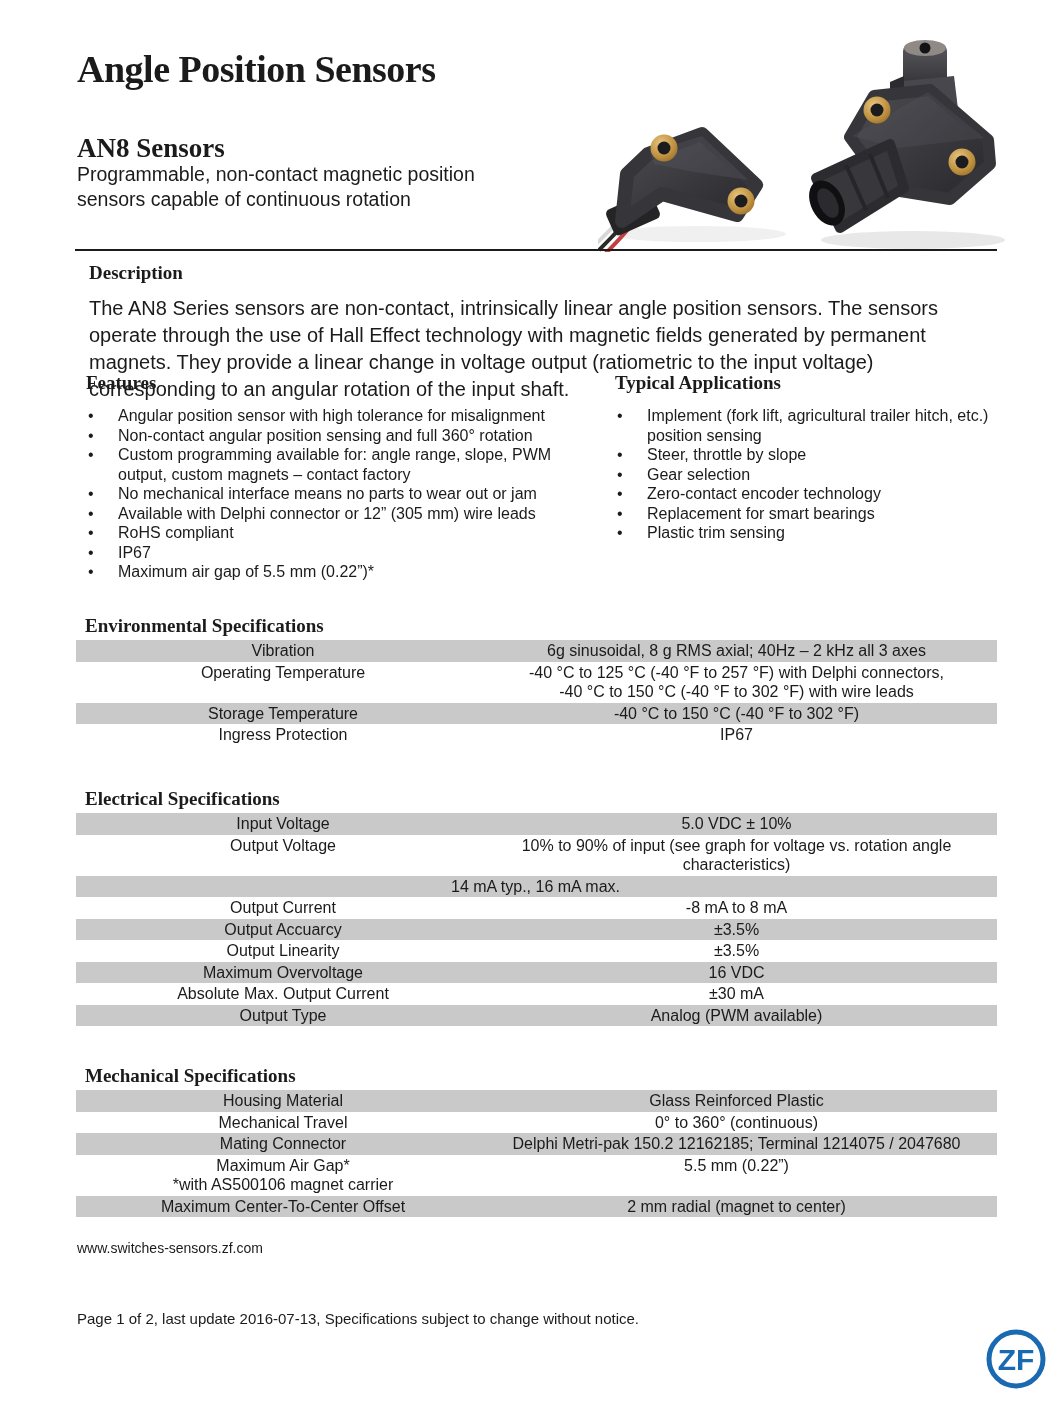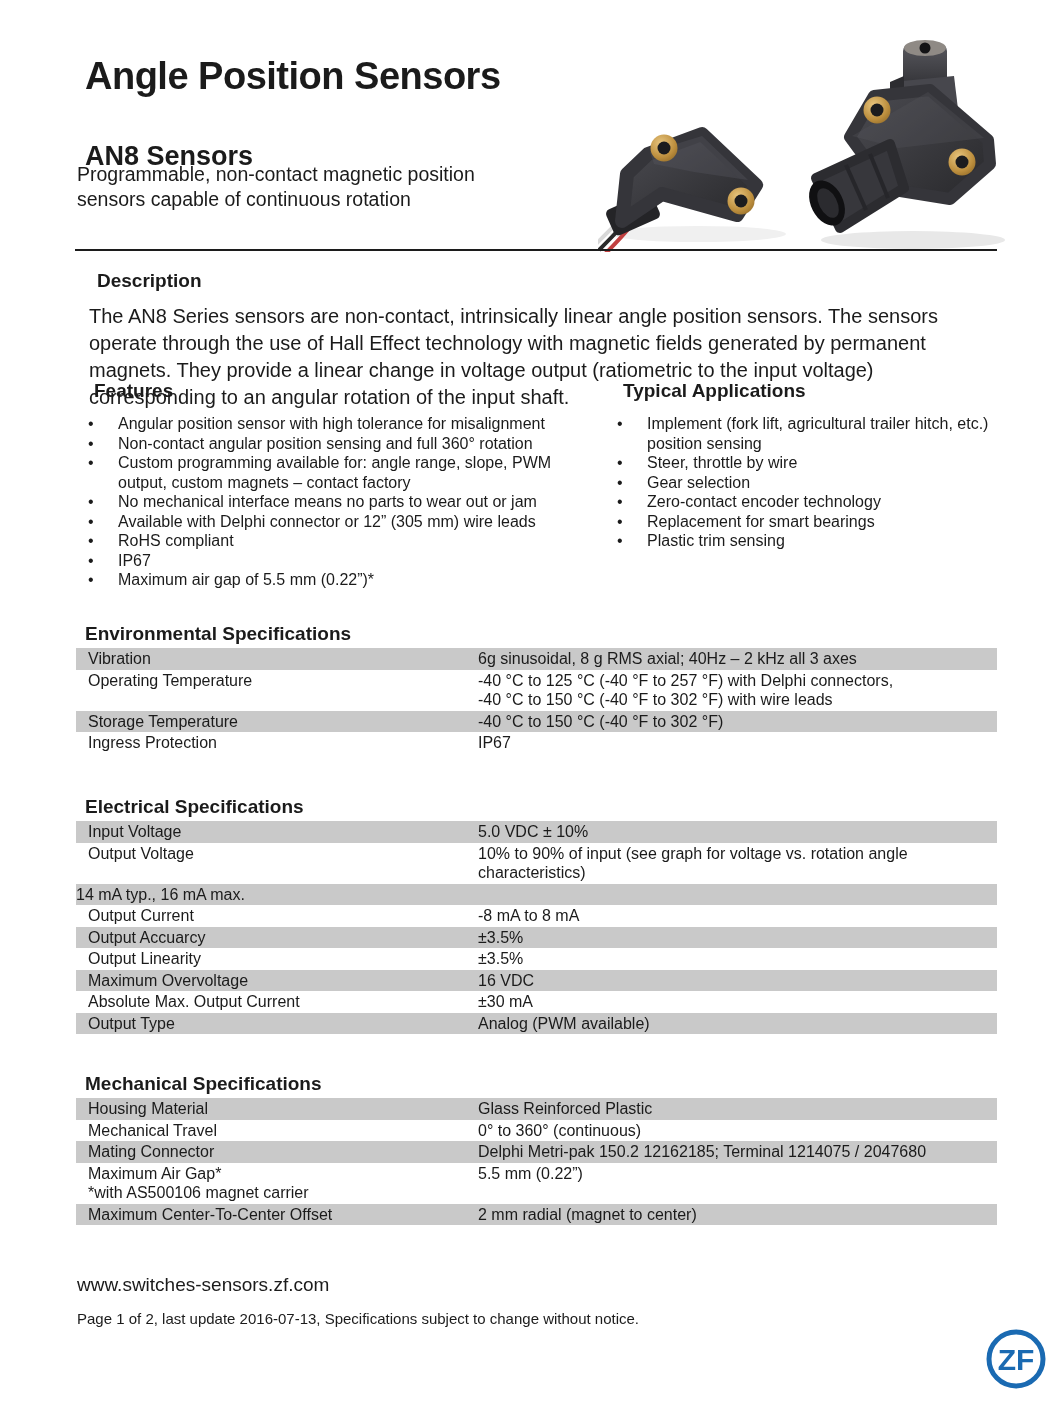--- a/index.html
+++ b/index.html
@@ -1,21 +1,21 @@
 <!DOCTYPE html>
 <html><head>
 <meta charset="utf-8">
 <style>
   html,body{margin:0;padding:0;background:#ffffff;}
   .page{
     position:relative;width:1058px;height:1404px;background:#ffffff;
     font-family:"Liberation Sans","DejaVu Sans",sans-serif;color:#1b1b1b;
     overflow:hidden;
   }
-  h1,h2{margin:8px;font-weight:700;}
+  h1,h2{margin:0;font-weight:700;font-family:Liberation Serif, serif;}
 
   .doc-title{position:absolute;left:77px;top:47px;font-size:38px;letter-spacing:-0.5px;}
   .product-name{position:absolute;left:77px;top:133px;font-size:27px;}
   .product-subtitle{position:absolute;left:77px;top:162px;font-size:19.5px;line-height:25px;width:470px;font-weight:400;}
 
   .hero{position:absolute;left:598px;top:22px;width:412px;height:230px;}
 
   .hero-rule{position:absolute;left:75px;top:249px;width:922px;height:2px;background:#1c1c1c;}
 
   .sec-heading{font-size:19px;line-height:22px;font-weight:700;}
@@ -27,27 +27,27 @@
   .applications{position:absolute;left:615px;top:372px;width:392px;}
   .bullets{list-style:none;margin:12px 0 0 0;padding:0;}
   .bullets li{position:relative;padding-left:32px;font-size:16px;line-height:19.5px;}
   .bullets li::before{content:"\2022";position:absolute;left:2px;top:0;}
 
   .spec-section{position:absolute;left:76px;width:921px;}
   #env-section{top:615px;}
   #elec-section{top:788px;}
   #mech-section{top:1065px;}
   .spec-section .sec-heading{margin-left:9px;margin-bottom:3px;}
-  .spec-table{width:100%;}
+  .spec-table{width:100%;text-align:center;}
   .spec-row{display:flex;padding:1px 0;font-size:16px;line-height:19.5px;}
   .spec-row.shaded{background:#c9c9c9;}
   .spec-label{flex:0 0 402px;padding-left:12px;box-sizing:border-box;}
   .spec-value{flex:1;padding-right:2px;}
 
-  .footer-web{position:absolute;left:77px;top:1274px;font-size:19px;}
+  .footer-web{position:absolute;left:77px;top:1240px;font-size:14px;}
   .footer-info{position:absolute;left:77px;top:1310px;font-size:15px;}
   .zf-logo{position:absolute;left:984px;top:1327px;width:64px;height:64px;}
 </style>
 </head>
 <body>
 
 <div class="page">
 
   <h1 class="doc-title">Angle Position Sensors</h1>
 
@@ -124,21 +124,21 @@
       <li>RoHS compliant</li>
       <li>IP67</li>
       <li>Maximum air gap of 5.5 mm (0.22”)*</li>
     </ul>
   </div>
 
   <div class="applications">
     <h2 class="sec-heading">Typical Applications</h2>
     <ul class="bullets">
       <li>Implement (fork lift, agricultural trailer hitch, etc.) position sensing</li>
-      <li>Steer, throttle by wire</li>
+      <li>Steer, throttle by slope</li>
       <li>Gear selection</li>
       <li>Zero-contact encoder technology</li>
       <li>Replacement for smart bearings</li>
       <li>Plastic trim sensing</li>
     </ul>
   </div>
 
   <div class="spec-section" id="env-section">
     <h2 class="sec-heading">Environmental Specifications</h2>
     <div class="spec-table">

